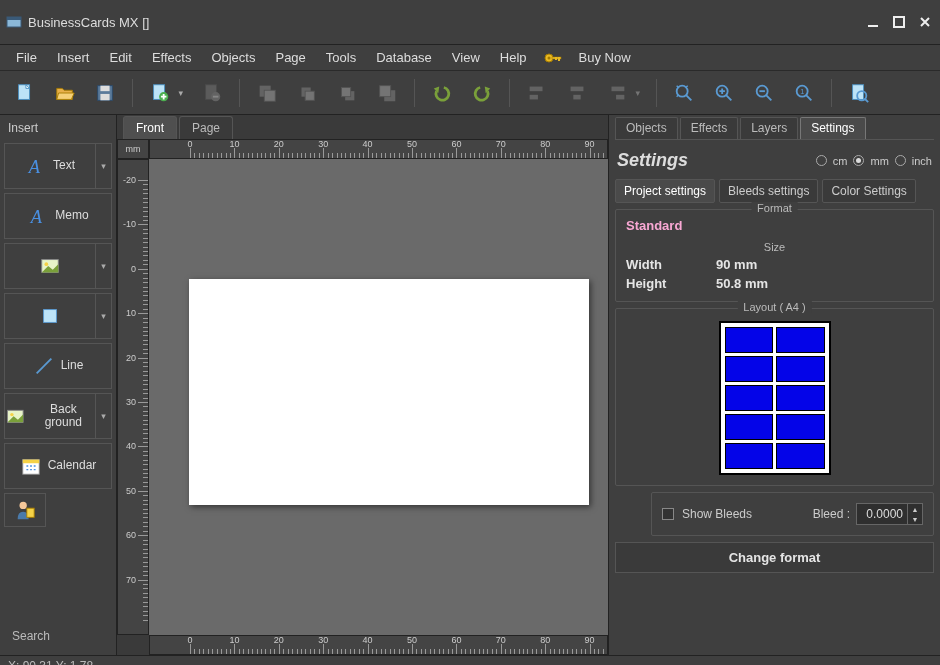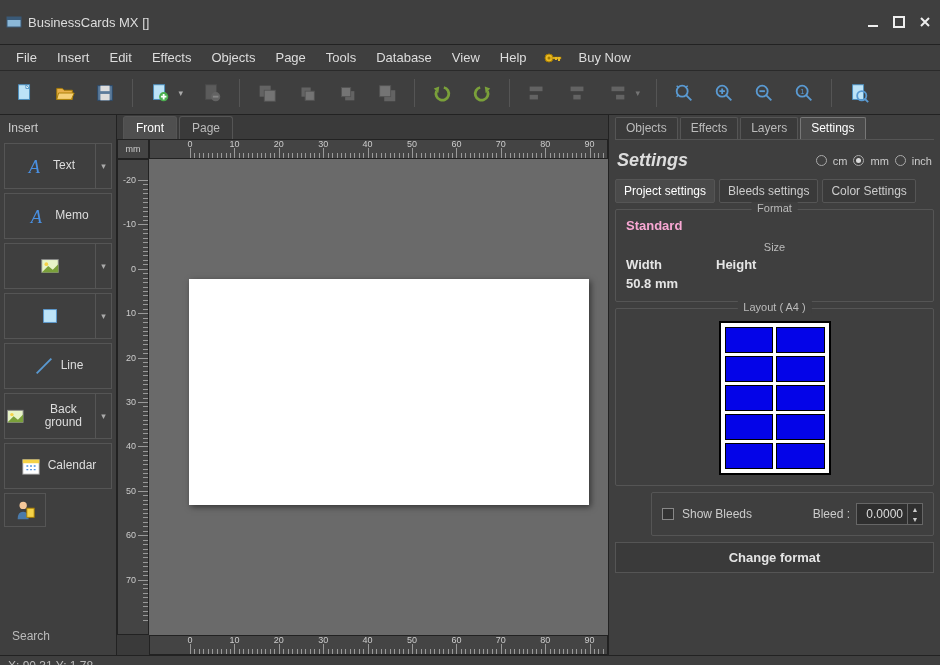--- a/index.html
+++ b/index.html
@@ -875,20 +875,21 @@
         <div class="subtab">Bleeds settings</div>
         <div class="subtab">Color Settings</div>
       </div>
 
       <div class="groupbox">
         <div class="legend">Format</div>
         <div class="fmt-line">Standard</div>
         <div class="legend" style="position:static;transform:none;left:auto;text-align:center;margin-top:6px;">Size</div>
         <div class="sizegrid">
           <span>Width</span>
+          <span>90 mm</span>
           <span>Height</span>
           <span>50.8 mm</span>
         </div>
       </div>
 
       <div class="groupbox">
         <div class="legend">Layout ( A4 )</div>
         <div class="layout-preview">
           <div class="cell"></div>
             <div class="cell"></div>

